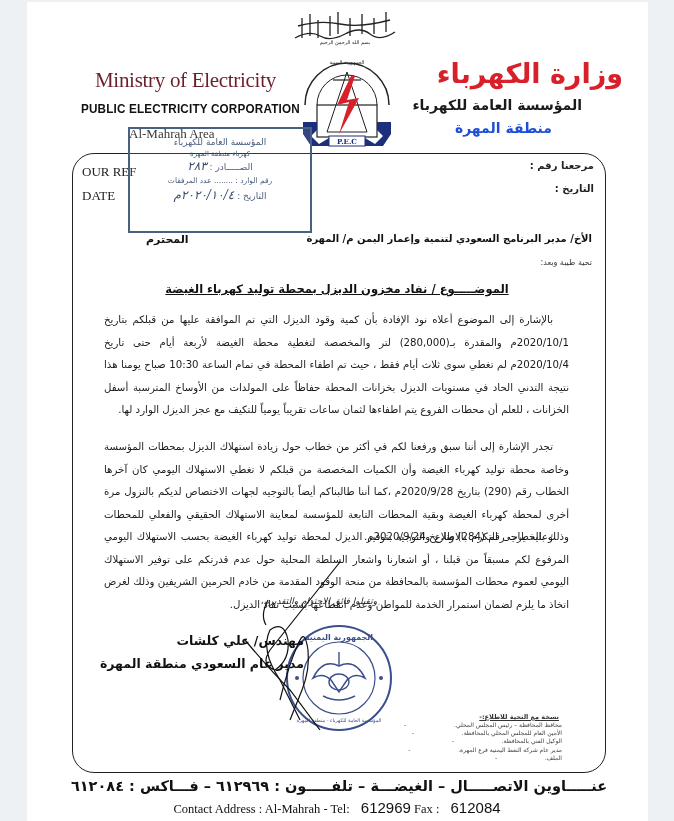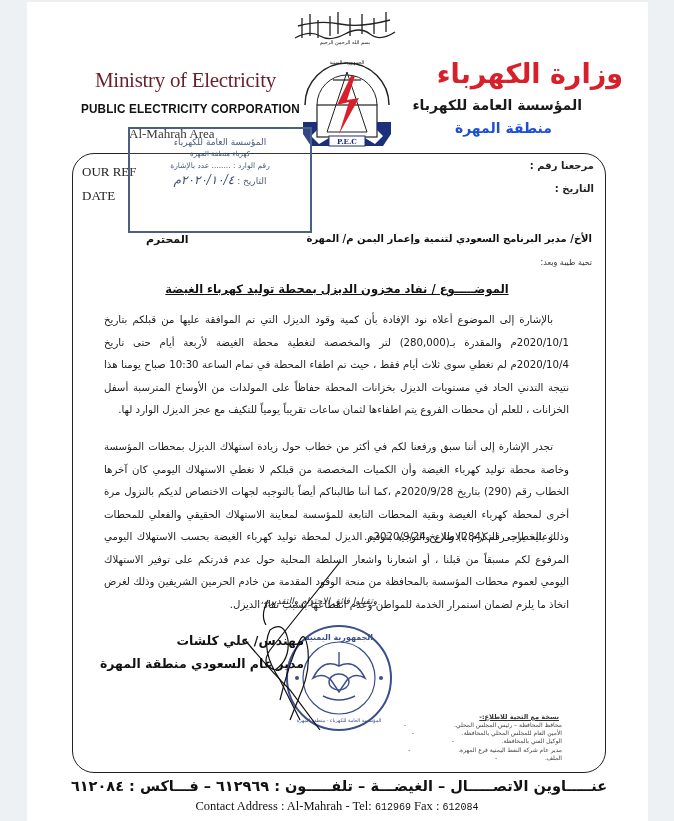--- a/index.html
+++ b/index.html
@@ -45,21 +45,21 @@
   .signature { position: absolute; left: 230px; top: 560px; width: 140px; height: 170px; }
   .seal { position: absolute; left: 283px; top: 622px; width: 112px; height: 112px; }
 
   .cc-title { position: absolute; right: 115px; top: 713px; direction: rtl; font-size: 6.5px; font-weight: bold; text-decoration: underline; color: #333; }
   .cc-list { position: absolute; right: 112px; top: 721px; direction: rtl; font-size: 6px; line-height: 8.2px; color: #444; list-style: none; }
   .cc-list li::after { content: ""; }
   .cc-list li .dash { display: inline-block; width: 50px; text-align: left; }
 
   .footer-ar { position: absolute; left: 4px; right: 0; top: 778px; text-align: center; direction: rtl; font-weight: bold; font-size: 14.5px; color: #111; letter-spacing: 0.2px; }
   .footer-en { position: absolute; left: 0; right: 0; top: 799px; text-align: center; font-family: "Liberation Serif", serif; font-size: 12.5px; color: #111; }
-  .footer-en .small { font-family: Liberation Mono, monospace; font-size: 10px; }
+  .footer-en .small { font-family: Liberation Sans, sans-serif; font-size: 15px; margin-left: 8px; }
 </style>
 </head>
 <body>
 
 <div class="page"></div>
 
 <svg class="bismillah" viewBox="0 0 110 38">
   <g stroke="#222" stroke-width="1.3" fill="none">
     <path d="M5 30 Q20 22 30 28 T55 26 Q70 18 80 26 T105 24"></path>
     <path d="M12 10 L12 30 M20 6 L20 28 M28 12 L28 30 M40 8 L40 28 M48 4 L48 26 M60 10 L60 28 M72 6 L72 26 M84 10 L84 26 M96 4 L96 24"></path>
@@ -92,21 +92,25 @@
 <div class="frame"></div>
 
 <div class="ref-en">OUR REF</div>
 <div class="date-en">DATE</div>
 <div class="ref-ar">مرجعنا رقم :</div>
 <div class="date-ar">التاريخ :</div>
 
 <div class="stamp">
   <div class="s-line">المؤسسة العامة للكهرباء</div>
   <div class="s-line" style="font-size:7px;line-height:10px;">كهرباء منطقة المهرة</div>
-  <div class="s-line" style="font-size:7.5px;">رقم الوارد : ........ عدد بالإشارة</div>
+  <div class="s-line">
+    <span>الصـــــادر :</span>
+    <span class="s-hand">٢٨٣</span>
+  </div>
+  <div class="s-line" style="font-size:7.5px;">رقم الوارد : ........ عدد المرفقات</div>
   <div class="s-line">
     <span>التاريخ :</span>
     <span class="s-hand">٢٠٢٠/١٠/٤م</span>
   </div>
 </div>
 
 <div class="recipient">الأخ/ مدير البرنامج السعودي لتنمية وإعمار اليمن م/ المهرة</div>
 <div class="recipient-title">المحترم</div>
 <div class="greeting">تحية طيبة وبعد:</div>
 <div class="subject">الموضـــــوع / نفاد مخزون الديزل بمحطة توليد كهرباء الغيضة</div>

